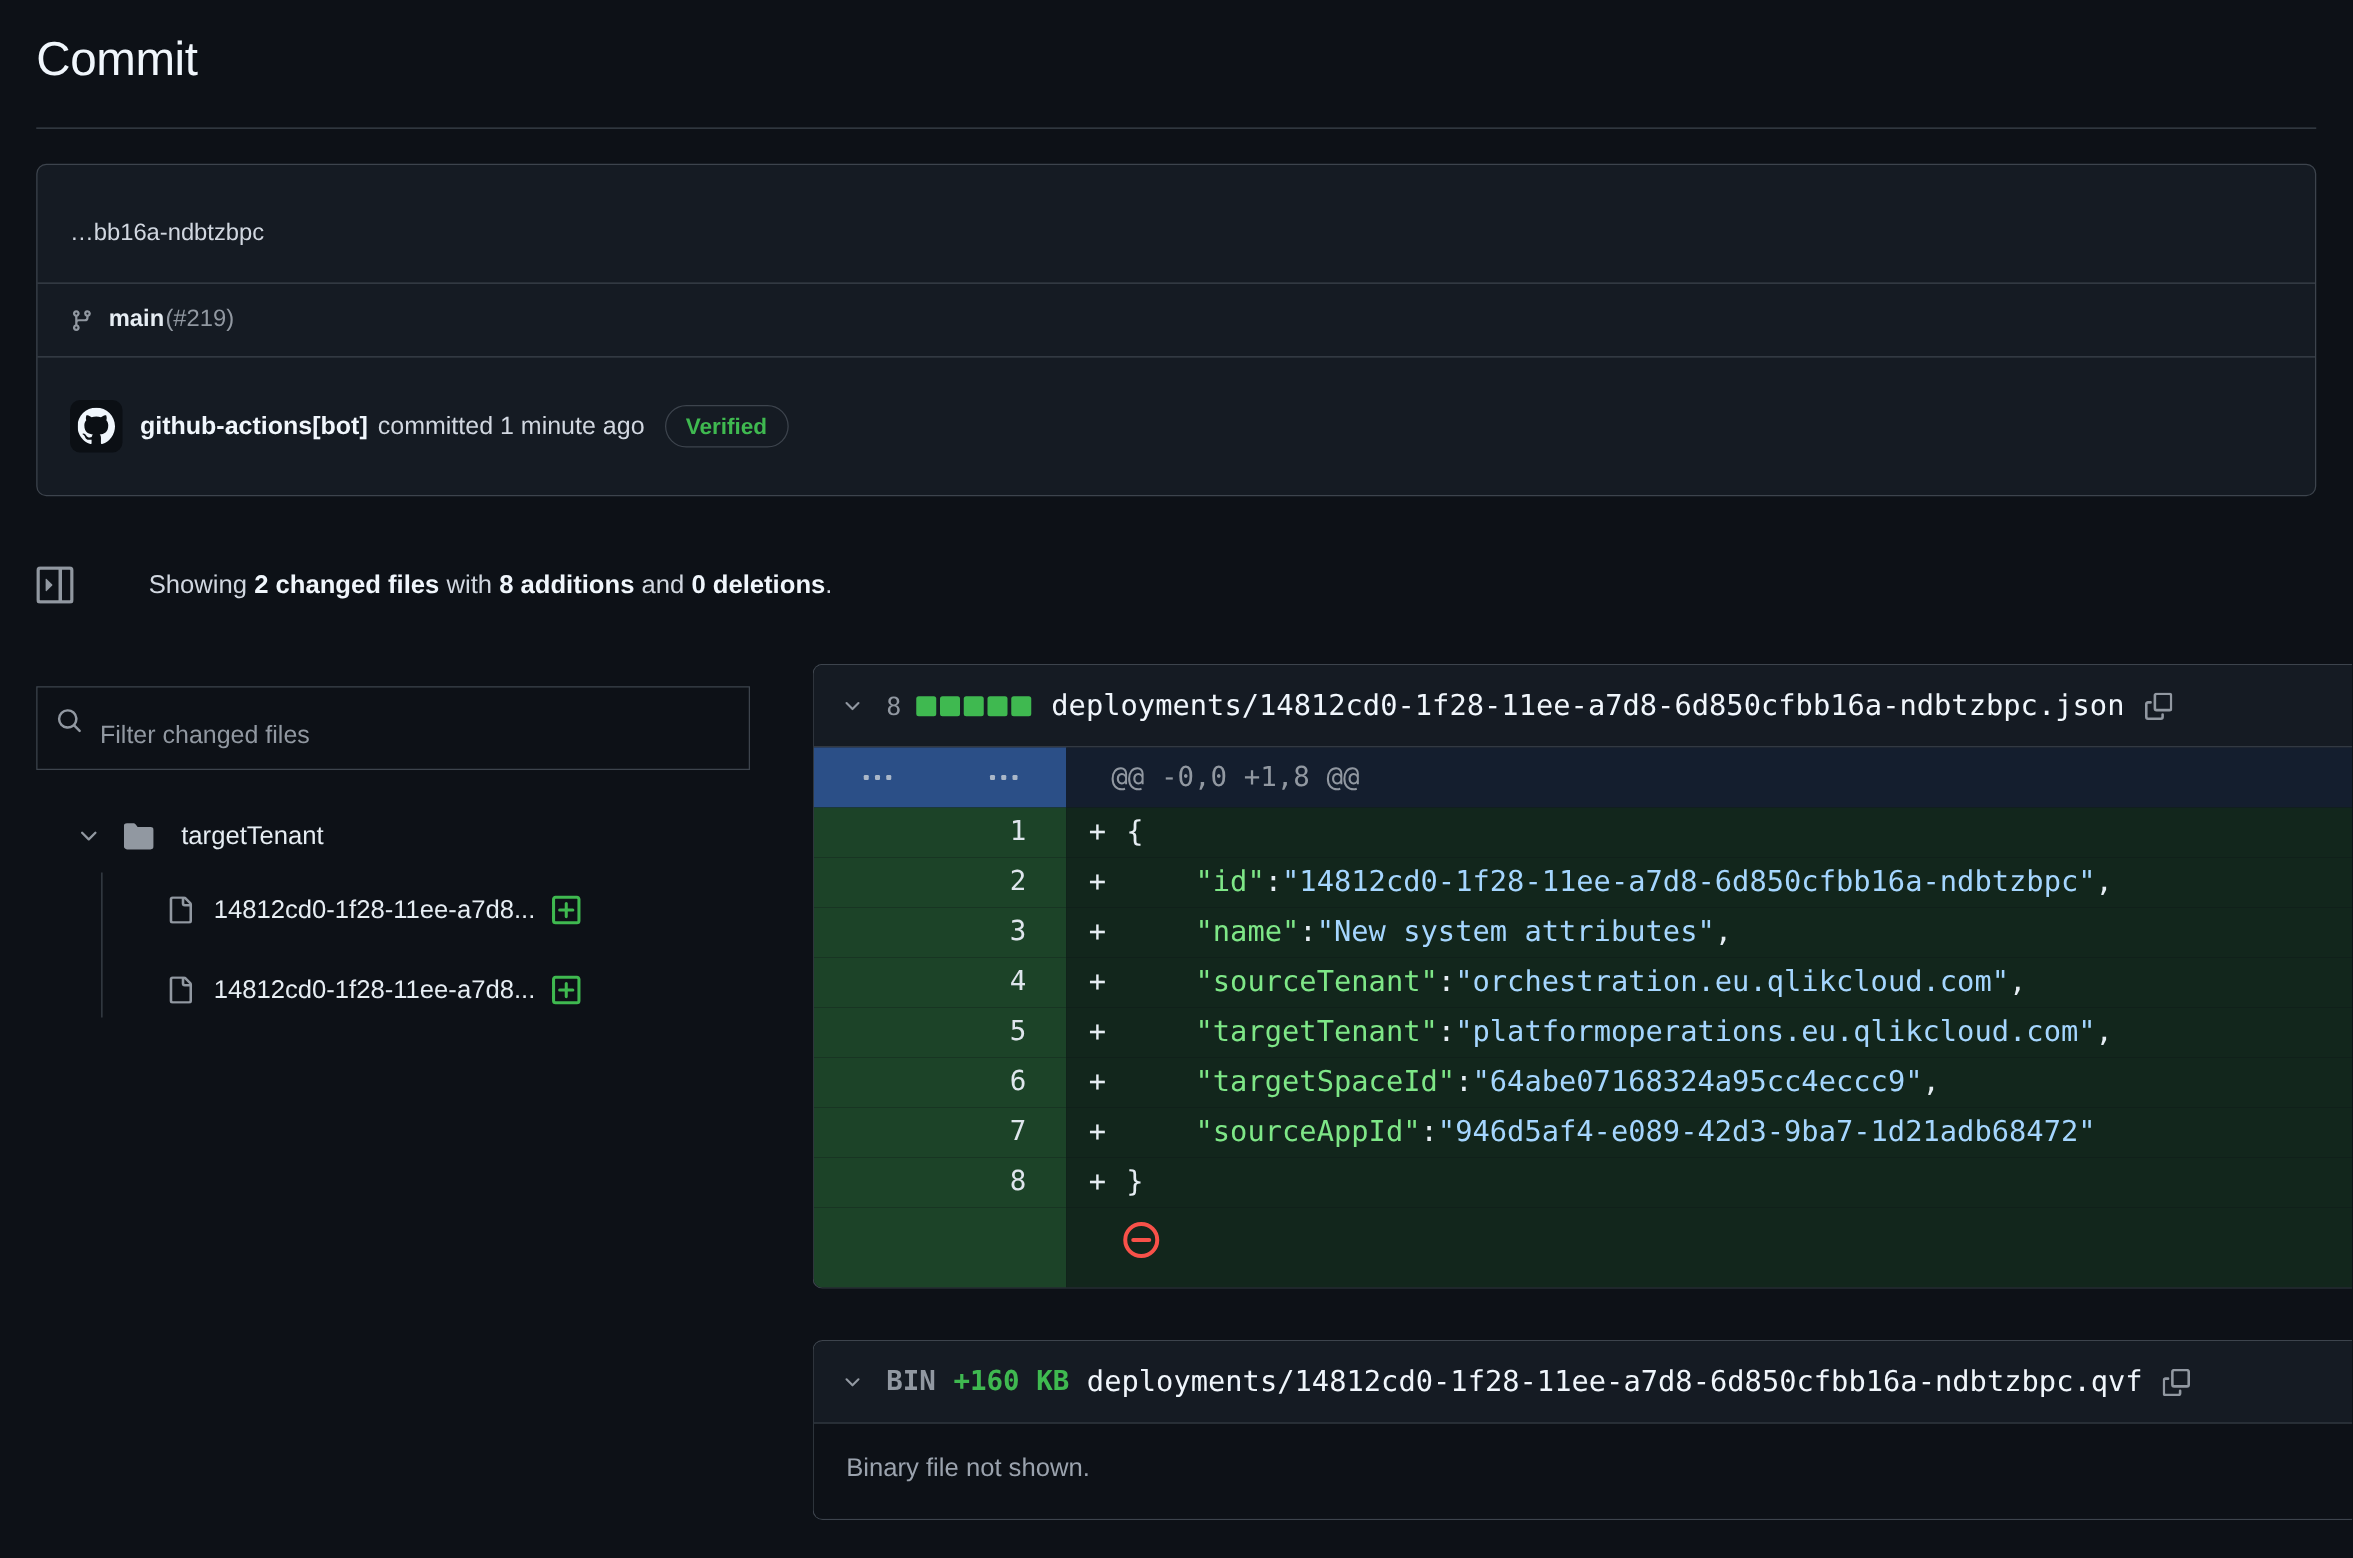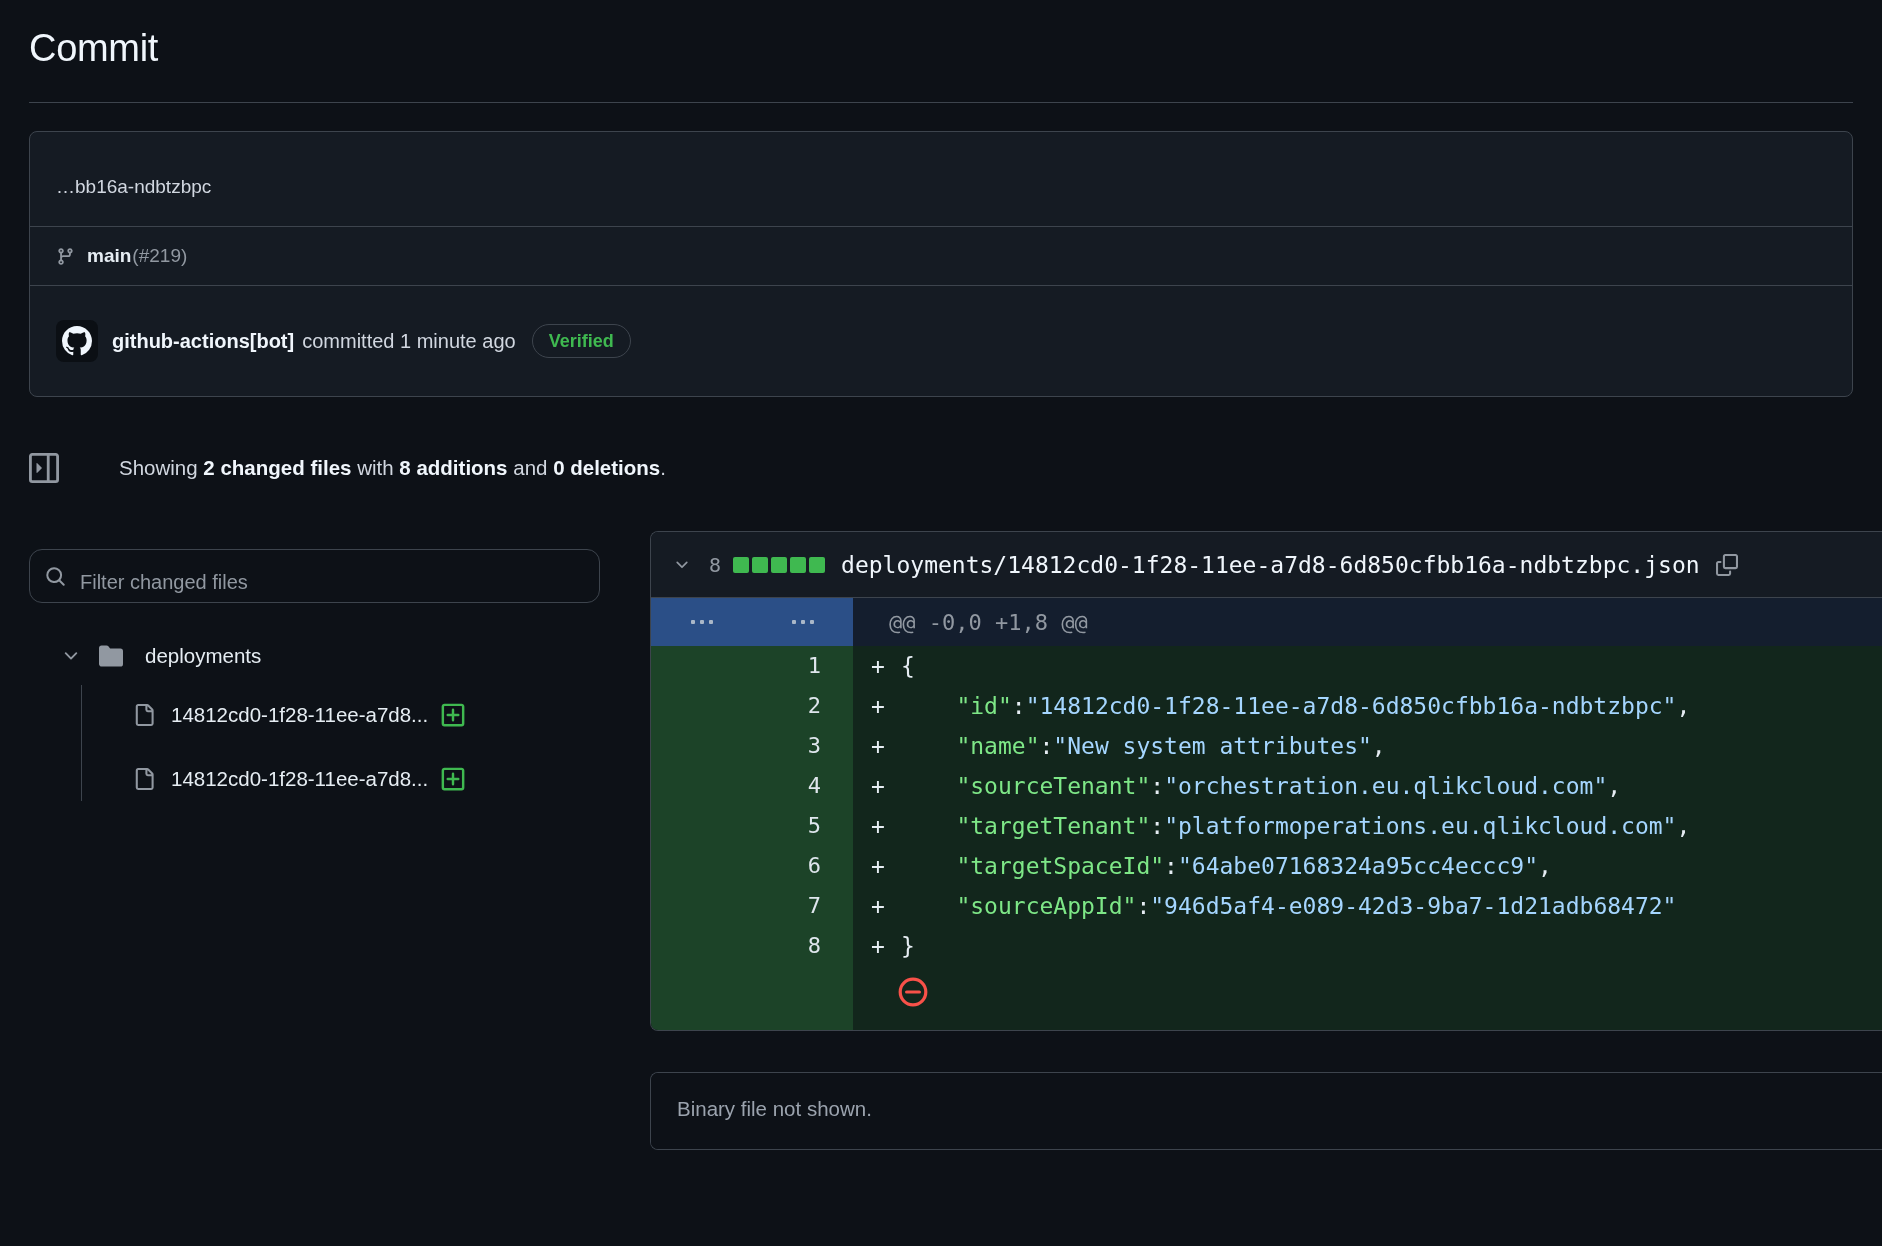--- a/index.html
+++ b/index.html
@@ -41,21 +41,21 @@
   .summary-row{margin-top:56px;display:flex;align-items:center;gap:34px;}
   .collapse-btn{background:none;border:none;color:var(--muted);display:inline-flex;cursor:pointer;padding:0;margin-right:26px;}
   .summary-text{font-size:20.5px;color:#d1d7e0;}
   .summary-text .seg-bold{font-weight:700;color:var(--fg-bright);}
 
   
   .columns{margin-top:48px;display:flex;align-items:flex-start;}
   .sidebar{flex:0 0 571px;margin-right:50px;padding-top:18px;}
   .filter-wrap{position:relative;}
   .filter-wrap .search-ic{position:absolute;left:16px;top:17px;color:var(--muted);}
-  .filter-input{width:100%;height:54px;background:transparent;border:1px solid var(--border);border-radius:13px;color:var(--fg);font-size:20px;padding:12px 16px 0 50px;font-family:"Liberation Sans",sans-serif;outline:none;}
+  .filter-input{width:100%;height:67px;background:transparent;border:1px solid var(--border);border-radius:0;color:var(--fg);font-size:20px;padding:12px 16px 0 50px;font-family:"Liberation Sans",sans-serif;outline:none;}
   .filter-input::placeholder{color:var(--muted);}
   .tree{margin-top:26px;}
   .dir-row{display:flex;align-items:center;height:54px;padding-left:32px;cursor:pointer;border-radius:8px;}
   .dir-row .chev{color:var(--muted);display:inline-flex;margin-right:18px;}
   .dir-row .folder{color:var(--muted);display:inline-flex;margin-right:22px;}
   .dir-label{font-size:20.5px;color:var(--fg);}
   .tree-files{position:relative;}
   .tree-files::before{content:"";position:absolute;left:52px;top:2px;bottom:10px;width:1px;background:var(--border);}
   .file-row{display:flex;align-items:center;height:64px;padding-left:104px;cursor:pointer;border-radius:8px;text-align:right;}
   .file-row .file-ic{color:var(--muted);display:inline-flex;margin-right:16px;flex:none;}
@@ -190,21 +190,21 @@
           <span class="chev">
               <svg width="20" height="20">
                 <use href="#ic-chevron-down"></use>
               </svg>
             </span>
           <span class="folder">
               <svg width="24" height="24">
                 <use href="#ic-folder"></use>
               </svg>
             </span>
-          <span class="dir-label">deployments</span>
+          <span class="dir-label">targetTenant</span>
         </div>
         <div class="tree-files" id="tree-files">
             <div class="file-row">
               <span class="file-ic">
                 <svg width="22" height="22">
                   <use href="#ic-file"></use>
                 </svg>
               </span>
               <span class="file-name">14812cd0-1f28-11ee-a7d8...</span>
               <span class="added-ic">
@@ -309,18 +309,33 @@
             <span class="no-newline-ic">
                 <svg width="32" height="32">
                   <use href="#ic-no-newline"></use>
                 </svg>
               </span>
           </div>
         </div>
       </div>
 
       <div class="diff-panel bin-panel">
+        <div class="panel-header">
+          <span class="chev">
+              <svg width="18" height="18">
+                <use href="#ic-chevron-down"></use>
+              </svg>
+            </span>
+          <span class="bin-label mono">BIN</span>
+          <span class="bin-size mono">+160 KB</span>
+          <span class="panel-filename mono">deployments/14812cd0-1f28-11ee-a7d8-6d850cfbb16a-ndbtzbpc.qvf</span>
+          <button class="copy-btn">
+              <svg width="22" height="22">
+                <use href="#ic-copy"></use>
+              </svg>
+            </button>
+        </div>
         <div class="bin-body">Binary file not shown.</div>
       </div>
 
     </div>
   </div>
 </div>
 
 </body></html>

